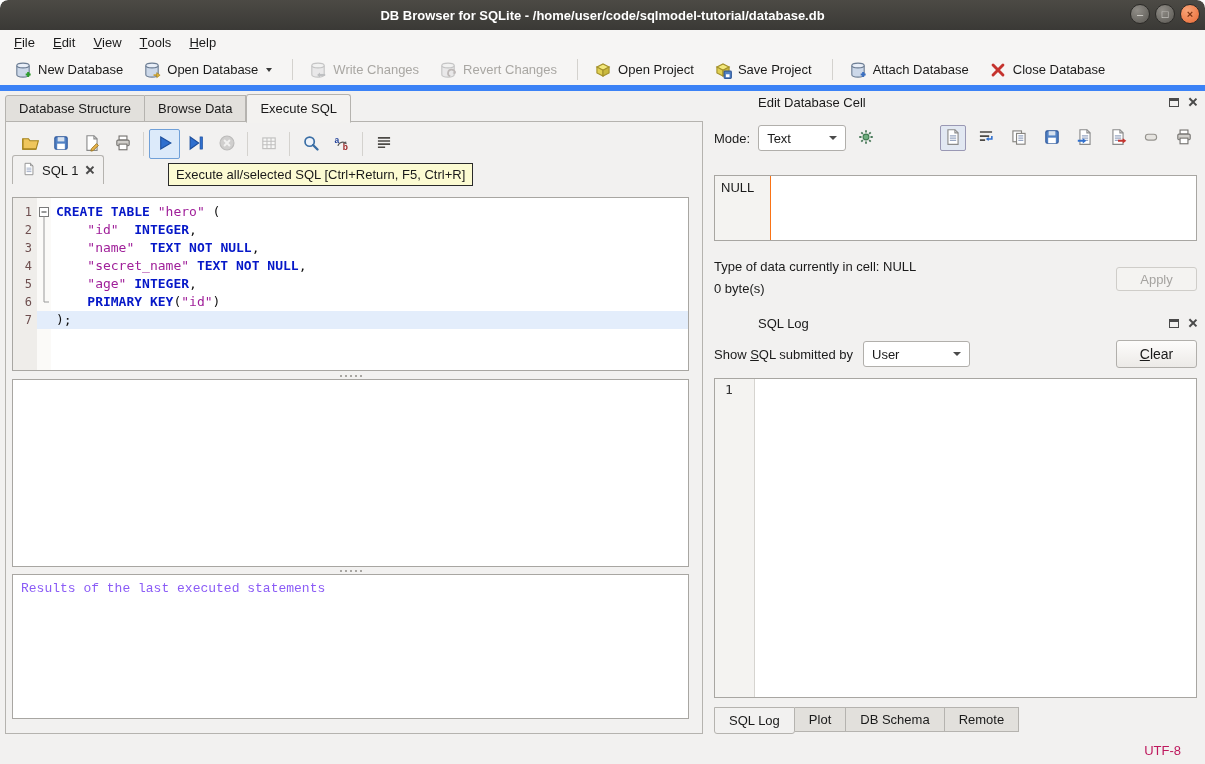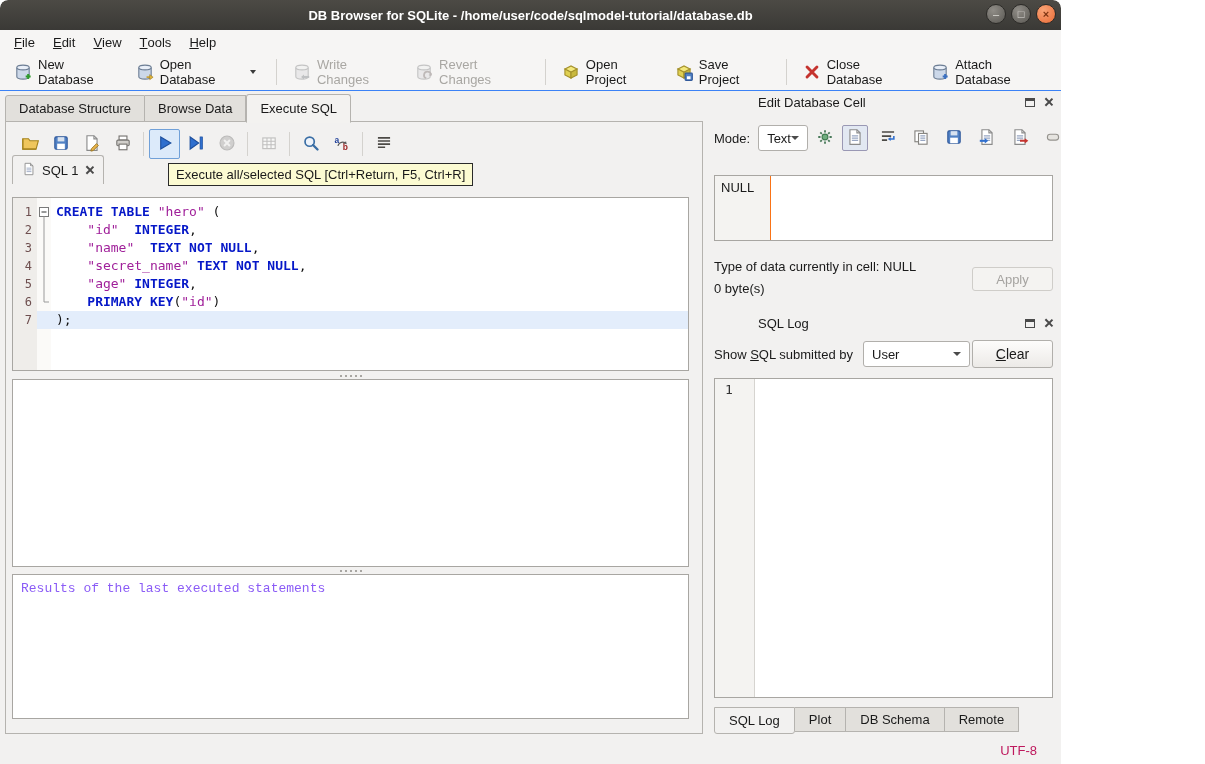--- a/index.html
+++ b/index.html
@@ -1,28 +1,28 @@
 <!DOCTYPE html>
 <html style="--titlebar-bg: #3c3b37; --close-button: #e96b36; --keyword: #0618c8; --identifier: #a0209a; --current-line-bg: #e3edfb; --tooltip-bg: #fcfbd2;"><head>
 <meta charset="utf-8">
 <style>
 *{box-sizing:border-box;margin:0;padding:0;}
 html,body{width:1205px;height:764px;background:#fff;}
 body{font-family:"Liberation Sans","DejaVu Sans",sans-serif;font-size:13px;color:#1a1a1a;}
 u{text-decoration:underline;}
-.app{position:relative;width:1061px;height:764px;background:#f2f1f0;border-radius:8px 8px 0 0;overflow:hidden;}
+.app{position:relative;width:1205px;height:764px;background:#f2f1f0;border-radius:8px 8px 0 0;overflow:hidden;}
 
 .titlebar{position:absolute;top:0;left:0;right:0;height:30px;background:linear-gradient(#4c4a45,#3a3936);border-radius:8px 8px 0 0;display:flex;align-items:center;justify-content:center;color:#fff;font-weight:bold;font-size:13px;}
 .win-controls{position:absolute;right:5px;top:4px;display:flex;gap:5px;}
 .win-btn{width:20px;height:20px;border-radius:50%;background:radial-gradient(circle at 35% 30%,#908d87,#595752);border:1px solid #2c2b28;color:#dedcd8;font-size:11px;line-height:18px;text-align:center;font-weight:normal;}
 .win-btn.close{background:radial-gradient(circle at 35% 30%,#f9a477,#e96b36);color:#7c3312;font-weight:bold;}
 
 .menubar{position:absolute;top:30px;left:0;right:0;height:24px;background:#f6f5f4;display:flex;padding-left:5px;}
 .menu-item{display:flex;align-items:center;padding:0 9px;}
-.toolbar{position:absolute;top:54px;left:0;right:0;height:37px;background:#f6f5f4;border-bottom:1px solid #3b82f6;display:flex;align-items:center;padding:0 6px;}
+.toolbar{position:absolute;top:54px;left:0;right:0;height:37px;background:#f6f5f4;border-bottom:6px solid #3b82f6;display:flex;align-items:center;padding:0 6px;}
 .tb-btn{display:flex;align-items:center;gap:6px;padding:5px 8px;margin-right:4px;border-radius:3px;}
 .tb-btn .ticon{display:flex;width:18px;height:18px;}
 .tb-btn.disabled{color:#a9a7a3;}
 .tb-btn.disabled .ticon{opacity:.4;filter:grayscale(.9);}
 .tb-sep{width:1px;align-self:stretch;margin:5px 8px;background:#d4d2ce;}
 .dd-arrow{width:0;height:0;border-left:3.5px solid transparent;border-right:3.5px solid transparent;border-top:4px solid #3a3a3a;margin-left:2px;}
 
 .left-panel{position:absolute;top:90px;left:0;width:707px;bottom:28px;}
 .main-tabs{position:absolute;top:4px;left:5px;height:28px;display:flex;align-items:flex-end;z-index:2;}
 .main-tab{padding:5px 13px;background:#e2e0dc;border:1px solid #b5b3af;border-left:none;}
@@ -176,34 +176,34 @@
             <rect x="9" y="9" width="6.4" height="6.4" rx=".8" fill="#5181c4" stroke="#31599b"></rect>
             <rect x="10.6" y="11.8" width="3.2" height="2.6" fill="#fff"></rect>
           </svg>
         </span>
         <span>Save Project</span>
       </div>
       <div class="tb-sep"></div>
       <div class="tb-btn">
         <span class="ticon">
           <svg width="18" height="18" viewBox="0 0 16 16">
-            <path d="M3.6 3.6l8.8 8.8M12.4 3.6l-8.8 8.8" stroke="#c5332e" stroke-width="2.6" stroke-linecap="round"></path>
-          </svg>
-        </span>
-        <span>Close Database</span>
-      </div>
-      <div class="tb-btn">
-        <span class="ticon">
-          <svg width="18" height="18" viewBox="0 0 16 16">
             <path d="M2.5 4v8c0 1.3 2.4 2.3 5.5 2.3s5.5-1 5.5-2.3V4" fill="#ccd8e9" stroke="#6d7e94"></path>
             <ellipse cx="8" cy="4" rx="5.5" ry="2.1" fill="#e9eff8" stroke="#6d7e94"></ellipse>
             <path d="M10.4 12h4.4M12.6 9.8v4.4" stroke="#3a6fc0" stroke-width="1.8"></path>
           </svg>
         </span>
         <span>Attach Database</span>
+      </div>
+      <div class="tb-btn">
+        <span class="ticon">
+          <svg width="18" height="18" viewBox="0 0 16 16">
+            <path d="M3.6 3.6l8.8 8.8M12.4 3.6l-8.8 8.8" stroke="#c5332e" stroke-width="2.6" stroke-linecap="round"></path>
+          </svg>
+        </span>
+        <span>Close Database</span>
       </div>
     </div>
 
   <div class="left-panel">
     <div class="main-tabs">
         <div class="main-tab">Database Structure</div>
         <div class="main-tab">Browse Data</div>
         <div class="main-tab active">Execute SQL</div>
       </div>
     <div class="pane">

